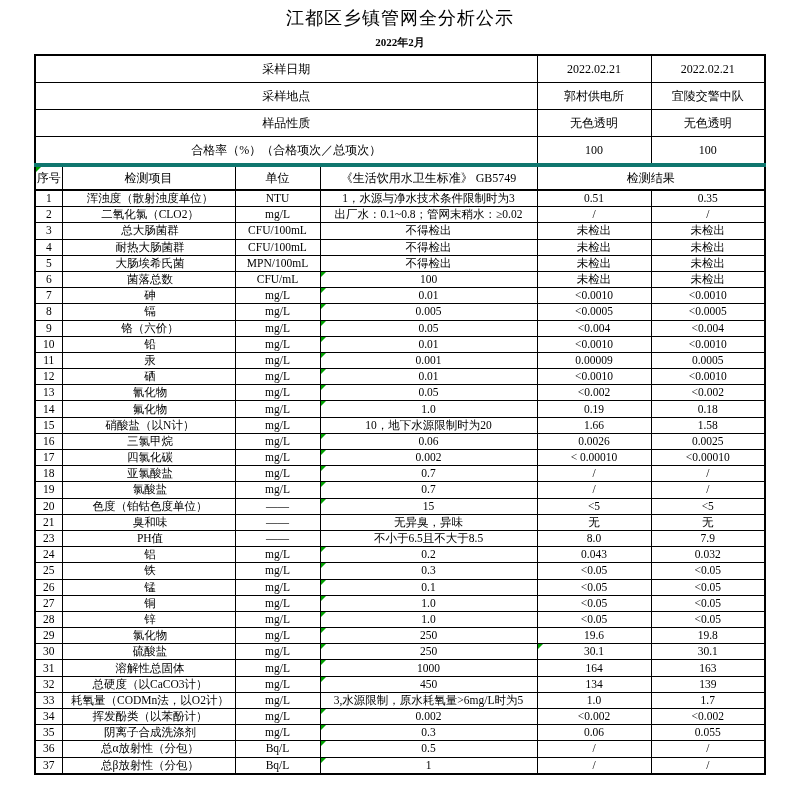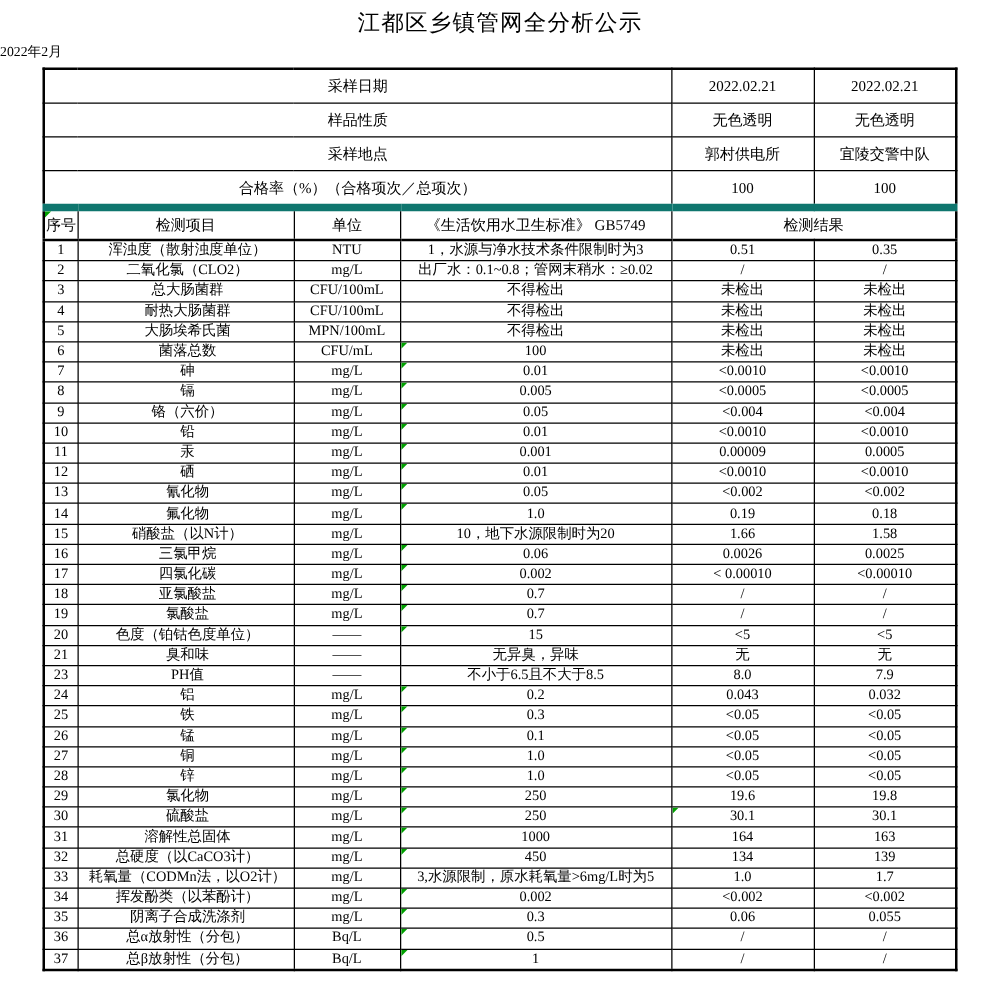--- a/index.html
+++ b/index.html
@@ -7,36 +7,36 @@
     width:800px;height:792px;background:#ffffff;color:#000000;
     font-family:"Liberation Serif","DejaVu Serif",serif;
     overflow:hidden;
   }
   .title{
     padding-top:8px;text-align:center;
     font-family:"Liberation Sans","DejaVu Sans",sans-serif;
     font-weight:normal;font-size:18px;line-height:20px;letter-spacing:1px;
   }
   .subtitle{
-    margin-top:8px;
-    font-weight:normal;font-size:11px;line-height:12px;
+    margin-top:8px;text-align:center;
+    font-weight:bold;font-size:11px;line-height:12px;
   }
   table{
     width:730px;margin:6px auto 0;
     border-collapse:collapse;table-layout:fixed;
     border:2px solid #000;
   }
   td{
     border:1px solid #000;text-align:center;vertical-align:middle;
     overflow:hidden;white-space:nowrap;position:relative;padding:0;
   }
   .info-section td{height:26px;font-size:12px;}
   .colhead td{
     height:22px;font-size:12px;
-    border-top:6px solid #0f766e;border-bottom:2px solid #000;
+    border-top:4px solid #0f766e;border-bottom:2px solid #000;
   }
   .data-section td{height:15.2px;line-height:15px;font-size:11.5px;}
   .c-item{text-align:center;padding-left:3px;}
   .flag{
     position:absolute;top:0;left:0;width:0;height:0;
     border-top:5px solid #00a000;border-right:5px solid transparent;
   }
 </style>
 </head>
 <body>
@@ -53,28 +53,28 @@
       <col style="width:114px">
       <col style="width:114px">
   </colgroup>
   <tbody class="info-section">
     <tr>
       <td colspan="4">采样日期</td>
       <td>2022.02.21</td>
       <td>2022.02.21</td>
     </tr>
     <tr>
+      <td colspan="4">采样地点</td>
+      <td>郭村供电所</td>
+      <td>宜陵交警中队</td>
+    </tr>
+    <tr>
       <td colspan="4">样品性质</td>
       <td>无色透明</td>
       <td>无色透明</td>
-    </tr>
-    <tr>
-      <td colspan="4">采样地点</td>
-      <td>郭村供电所</td>
-      <td>宜陵交警中队</td>
     </tr>
     <tr>
       <td colspan="4">合格率（%）（合格项次／总项次）</td>
       <td>100</td>
       <td>100</td>
     </tr>
     <tr class="colhead">
       <td>
         <span class="flag" style="border-top-color: rgb(0, 160, 0);"></span>
         <span>序号</span>

